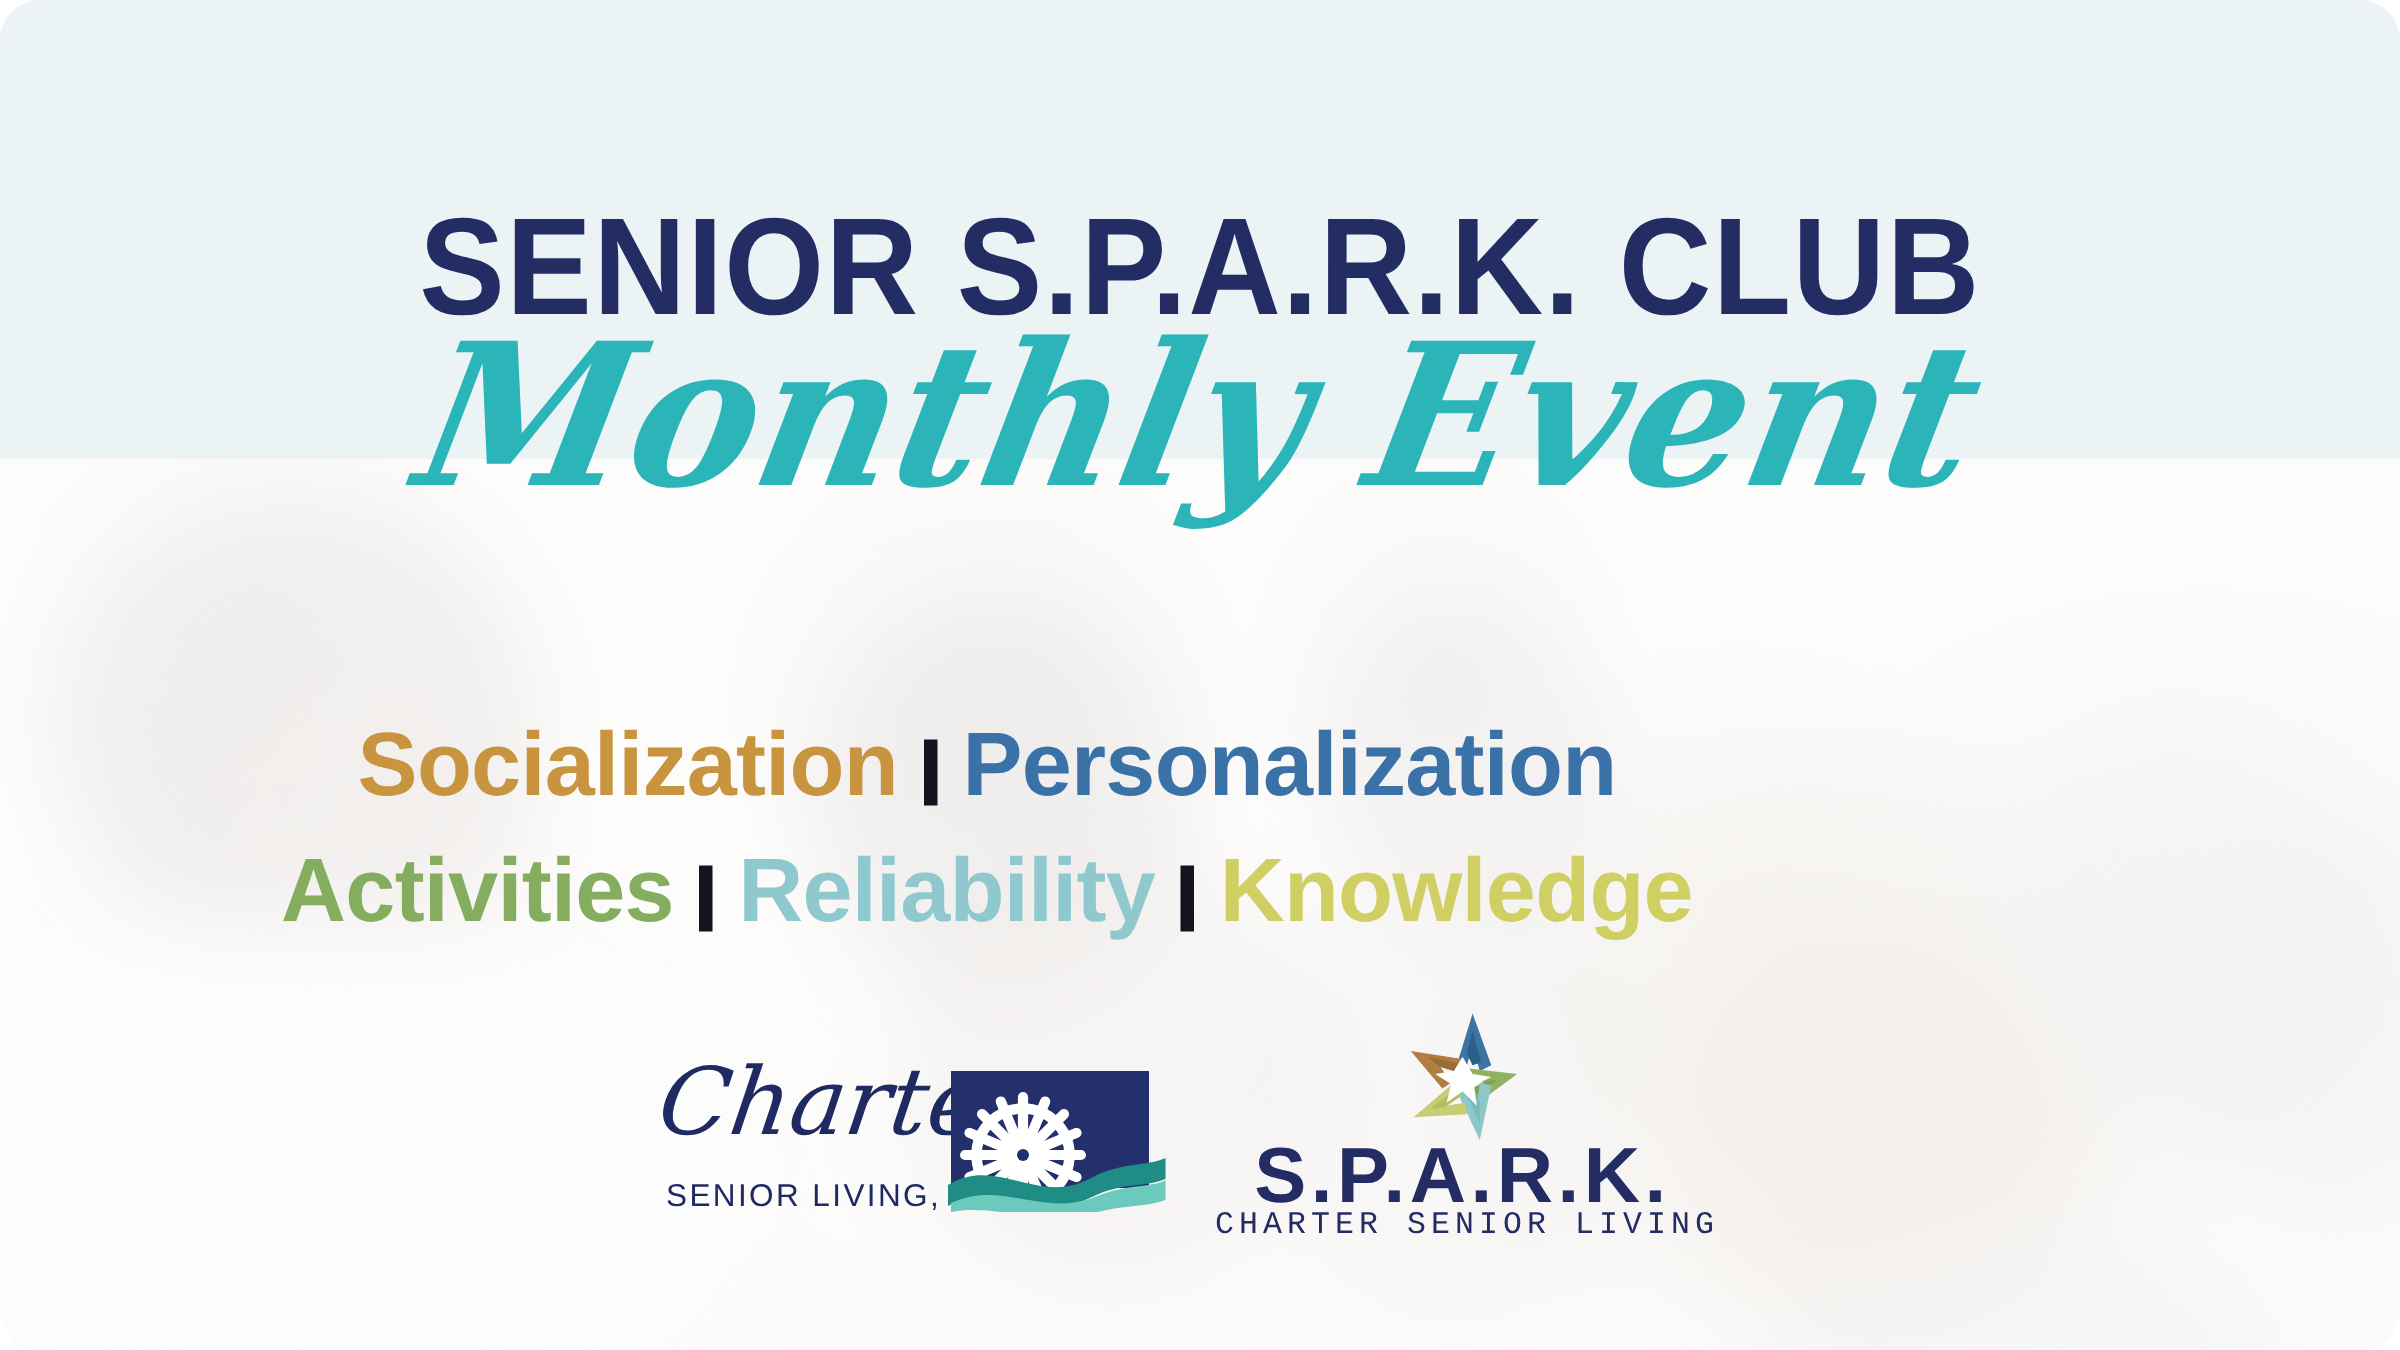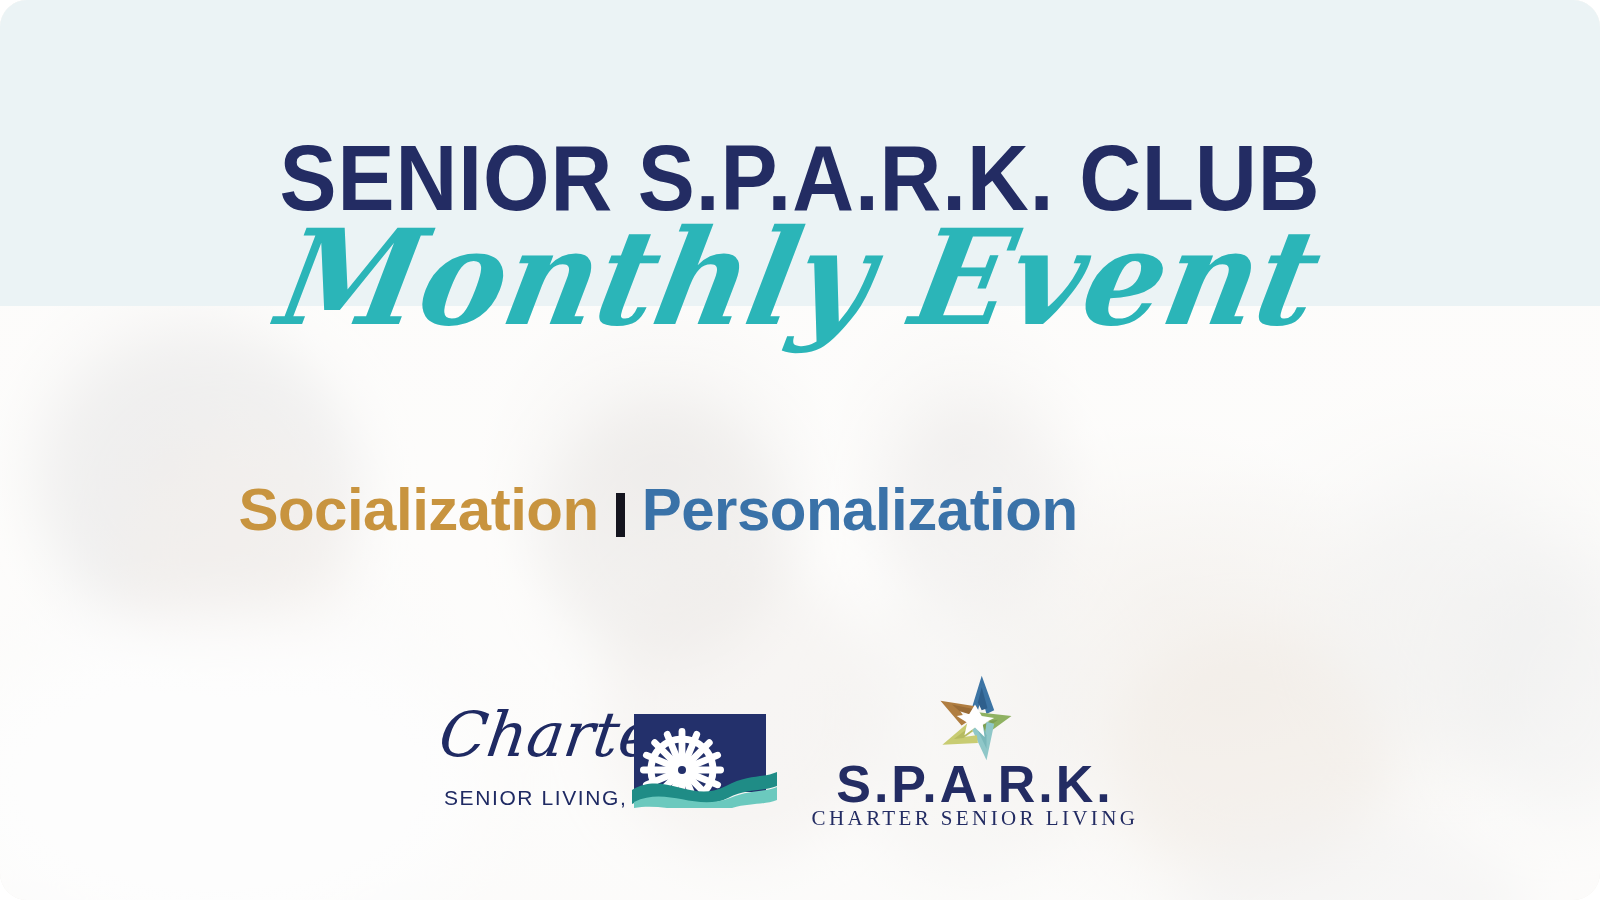--- a/index.html
+++ b/index.html
@@ -210,21 +210,21 @@
     font-size: 52px;
     letter-spacing: 3px;
     color: #232c63;
     white-space: nowrap;
   }
   .spark-tag {
     position: absolute;
     left: 0;
     top: 140px;
     width: 330px;
-    font-family: Liberation Serif, serif;
+    font-family: Liberation Mono, monospace;
     font-size: 21px;
     letter-spacing: 3.4px;
     color: #232c63;
     white-space: nowrap;
   }
 </style>
 </head>
 <body>
 
 <div id="poster">
@@ -250,20 +250,23 @@
   <div class="headline">SENIOR S.P.A.R.K. CLUB</div>
 
   <div class="script">Monthly Event</div>
 
   <div class="pillars">
 
     <div class="pillar-line">
       <span class="pillar-word" style="color:#C8943F">Socialization</span><span class="pillar-sep"></span><span class="pillar-word" style="color:#3A72A8">Personalization</span>
     </div>
 
+    <div class="pillar-line">
+      <span class="pillar-word" style="color:#84AD5F">Activities</span><span class="pillar-sep"></span><span class="pillar-word" style="color:#8FC9CE">Reliability</span><span class="pillar-sep"></span><span class="pillar-word" style="color:#CFCF63">Knowledge</span>
+    </div>
 
   </div>
 
   <div class="logo-row">
 
     <div class="charter-logo">
       <div class="charter-script">Charter</div>
       <div class="charter-sub">SENIOR LIVING, LLC</div>
 
       <div class="charter-mark">

